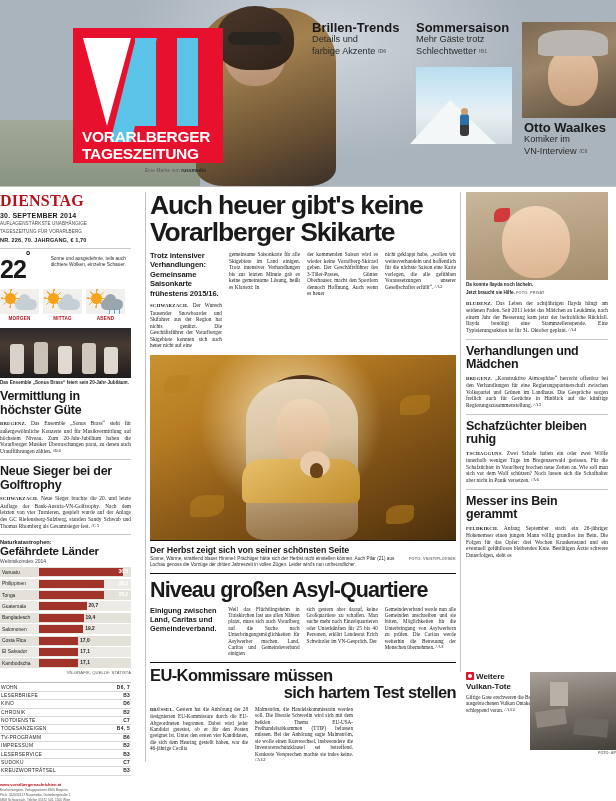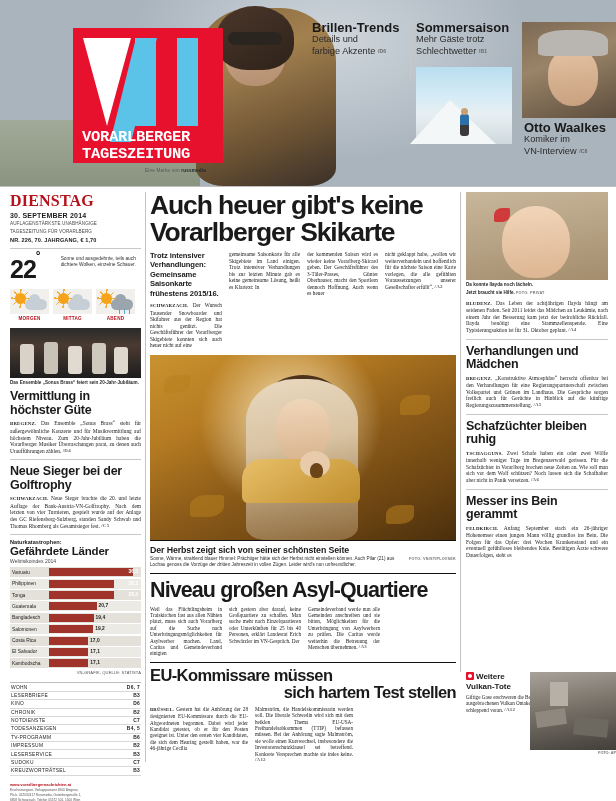--- a/index.html
+++ b/index.html
@@ -61,21 +61,21 @@
   }
   .logo-n2 {
     position:absolute; left:104px; top:10px; width:21px; height:88px; background:#5bc3e8;
   }
   .logo-ndiag{
     position:absolute; left:63px; top:10px; width:21px; height:104px;
     background:#5bc3e8; transform:skewX(-14deg); transform-origin:top left;
   }
   .logo-word1, .logo-word2 {
     position:absolute; color:#fff; font-weight:700; letter-spacing:-.3px;
-    font-family:Liberation Mono, monospace;
+    font-family:Liberation Sans, sans-serif;
   }
   .logo-word1{ left:9px; top:100px; font-size:15.5px; }
   .logo-word2{ left:9px; top:117px; font-size:15.5px; }
   .logo-sub{
     position:absolute; left:145px; top:168px; font-size:4.6px; color:#55585c;
     letter-spacing:.2px;
   }
   .logo-sub b{ color:#23282c; }
 
   
@@ -110,21 +110,21 @@
     position:absolute;left:16px;top:8px;width:70px;height:26px;background:#b9b6b1;border-radius:40% 40% 12% 12%;
   }
   .t3-img .face{
     position:absolute;left:26px;top:26px;width:50px;height:58px;background:linear-gradient(175deg,#e4c3a4,#c8a07e);border-radius:45% 45% 48% 48%;
   }
   .t3-txt{ position:absolute; left:212px; top:100px; width:100px; }
 
   .mh-divider{ position:absolute; left:0; top:186px; width:616px; height:1px; background:#bfbfbf; }
 
   
-  .leftcol { position:absolute; left:10px; top:192px; width:131px; }
+  .leftcol { position:absolute; left:0; top:192px; width:131px; }
   .dow { color:#b5121b; font-size:16px; font-weight:700; letter-spacing:.2px;
          font-family:"Liberation Serif", serif; }
   .dline1 { font-size:7px; font-weight:700; color:#1a1a1a; letter-spacing:.2px; margin-top:2px;}
   .dline2 { font-size:4.6px; color:#4a4a4a; line-height:5.6px; margin-top:2px; letter-spacing:.1px;}
   .dline3 { font-size:5.6px; font-weight:700; color:#1a1a1a; margin-top:3px; letter-spacing:.1px;}
   .hrthin { height:1px; background:#c8c8c8; margin:5px 0 4px; }
 
   .wxrow{ display:flex; align-items:flex-start; gap:21px; }
   .wxtemp{ font-size:25px; font-weight:700; letter-spacing:-1px; line-height:25px;}
   .wxtemp sup{ font-size:12px; top:-9px; position:relative;}
@@ -539,20 +539,21 @@
     <div class="capbar">
       <div class="cap-head">Der Herbst zeigt sich von seiner schönsten Seite</div>
       <div class="cap-txt"><span class="cap-credit">FOTO: VN/STIPLOVSEK</span><span>Sonne, Wärme, strahlend blauer Himmel: Prächtiger hätte sich der Herbst nicht einstellen können. Auch Pilar (21) aus Lochau genoss die Vorzüge der dritten Jahreszeit in vollen Zügen. Leider wird's nun unfreundlicher.</span></div>
     </div>
 
     <div class="sect-rule"></div>
 
     <div>
       <div class="head2">Niveau großen Asyl-Quartiere</div>
       <div class="cols4">
+        <div class="c4k">Einigung zwischen Land, Caritas und Gemeindeverband.</div>
         <div class="c4" id="asyl-p1">Weil das Flüchtlingsheim in Traiskirchen fast aus allen Nähten platzt, muss sich auch Vorarlberg auf die Suche nach Unterbringungsmöglichkeiten für Asylwerber machen. Land, Caritas und Gemeindeverband einigten</div>
         <div class="c4" id="asyl-p2">sich gestern aber darauf, keine Großquartiere zu schaffen. Man suche mehr nach Einzelquartieren oder Unterkünften für 25 bis 40 Personen, erklärt Landesrat Erich Schwärzler im VN-Gespräch. Der</div>
         <div class="c4" id="asyl-p3">Gemeindeverband werde nun alle Gemeinden anschreiben und sie bitten, Möglichkeiten für die Unterbringung von Asylwerbern zu prüfen. Die Caritas werde weiterhin die Betreuung der Menschen übernehmen. <span class="pgref">/A3</span></div>
       </div>
     </div>
 
     <div class="sect-rule"></div>
 
     <div>
       <div class="head3">EU-Kommissare müssen</div>

